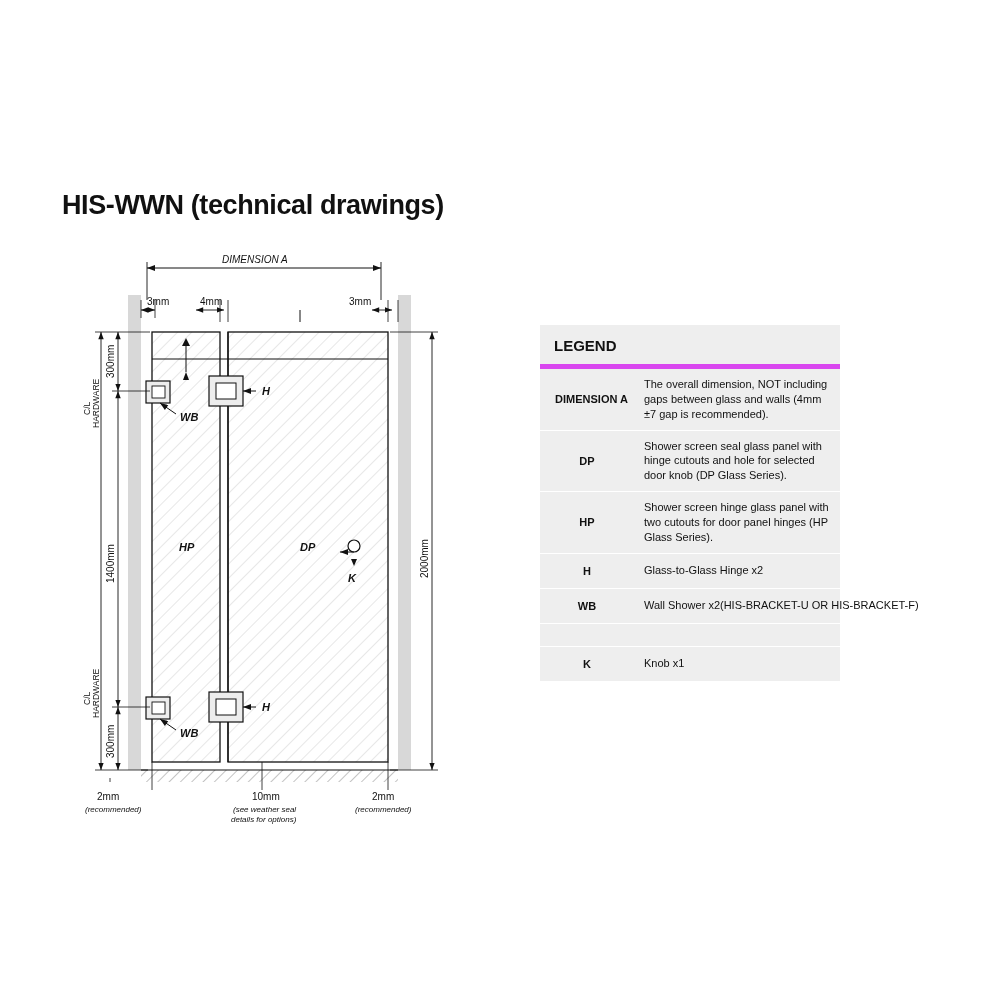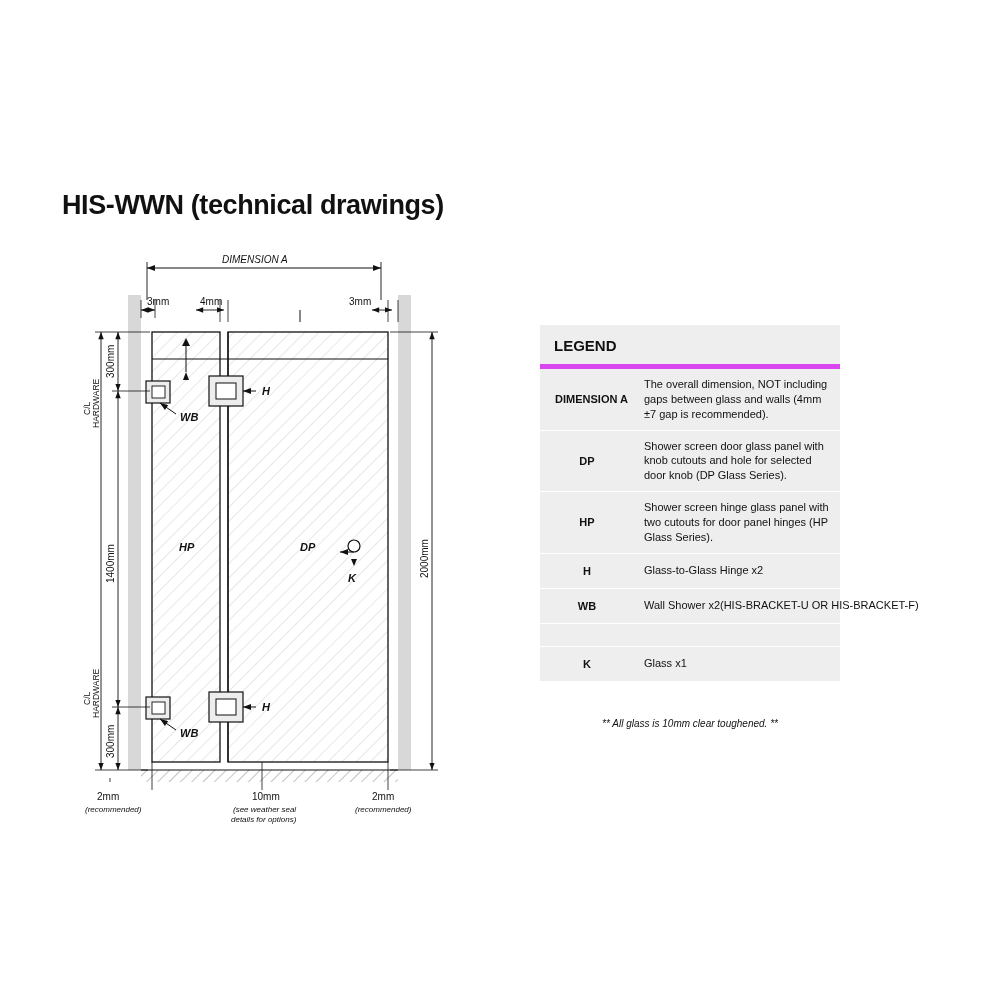--- a/index.html
+++ b/index.html
@@ -214,21 +214,21 @@
   <div class="legend">
     <div class="legend-title">LEGEND</div>
 
     <div class="legend-row tall">
       <div class="legend-key">DIMENSION A</div>
       <div class="legend-desc">The overall dimension, NOT including gaps between glass and walls (4mm ±7 gap is recommended).</div>
     </div>
 
     <div class="legend-row tall">
       <div class="legend-key center">DP</div>
-      <div class="legend-desc">Shower screen door glass panel with knob cutouts and hole for selected door knob (DP Glass Series).</div>
+      <div class="legend-desc">Shower screen seal glass panel with hinge cutouts and hole for selected door knob (DP Glass Series).</div>
     </div>
 
     <div class="legend-row tall">
       <div class="legend-key center">HP</div>
       <div class="legend-desc">Shower screen hinge glass panel with two cutouts for door panel hinges (HP Glass Series).</div>
     </div>
 
     <div class="legend-row">
       <div class="legend-key center">H</div>
       <div class="legend-desc">Glass-to-Glass Hinge x2</div>
@@ -239,19 +239,18 @@
       <div class="legend-desc">Wall Shower x2(HIS-BRACKET-U OR HIS-BRACKET-F)</div>
     </div>
 
     <div class="legend-row blank">
       <div class="legend-key center"></div>
       <div class="legend-desc"></div>
     </div>
 
     <div class="legend-row">
       <div class="legend-key center">K</div>
-      <div class="legend-desc">Glass x1</div>
+      <div class="legend-desc">Knob x1</div>
     </div>
   </div>
 
-  <div class="legend-note">** All glass is 10mm clear toughened. **</div>
 
 </div>
 
 </body></html>

